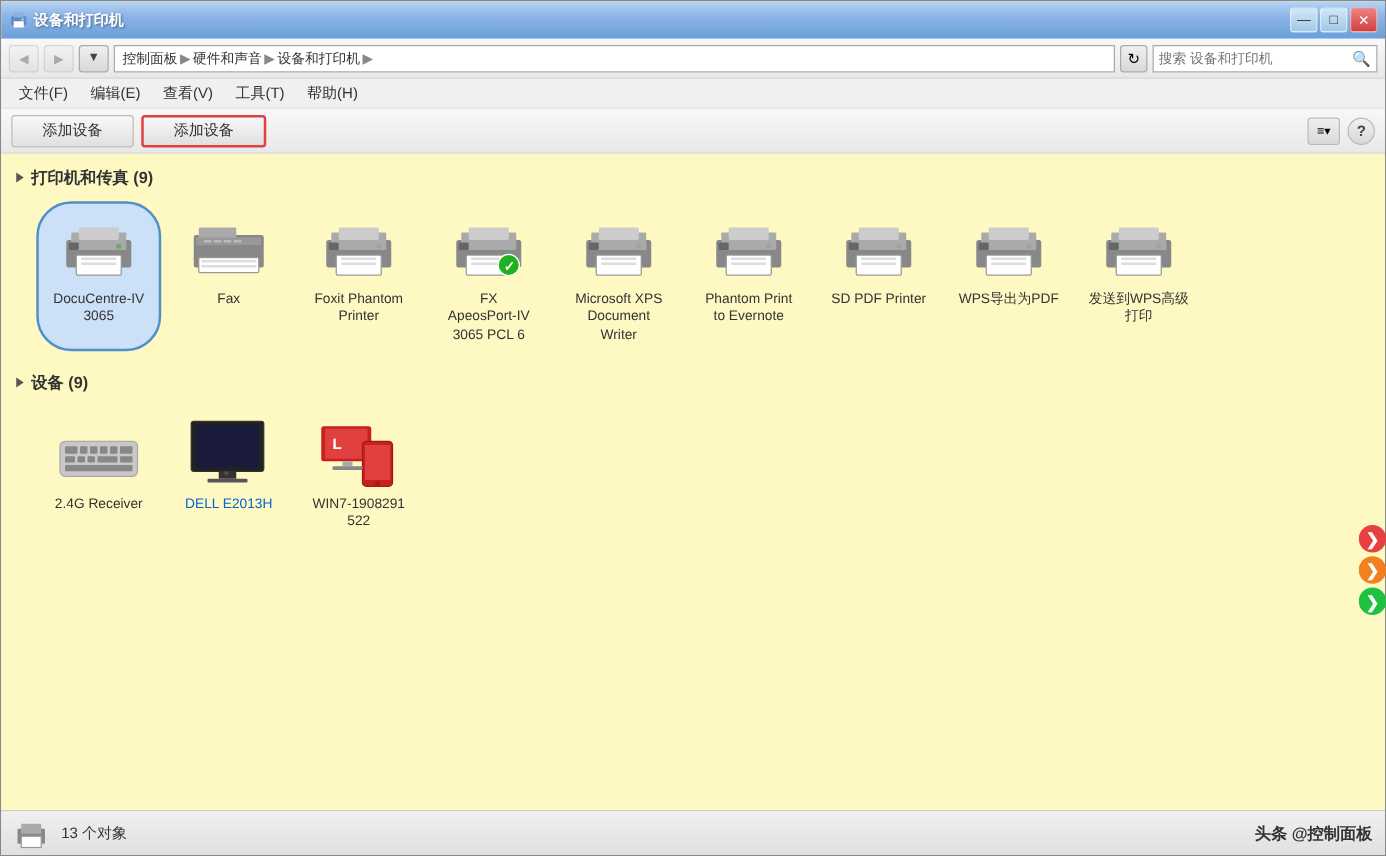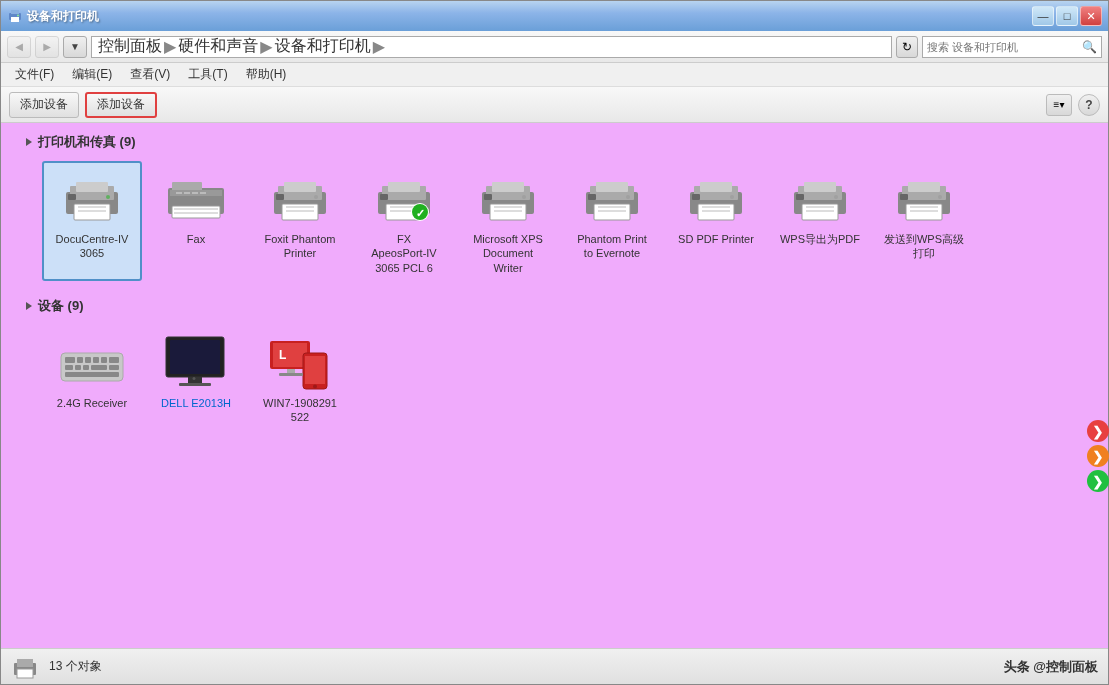--- a/index.html
+++ b/index.html
@@ -95,21 +95,21 @@
     }
     .nav-btn.disabled { opacity: 0.4; cursor: default; }
     .address-path {
       flex: 1;
       height: 22px;
       border: 1px solid #aaa;
       background: white;
       display: flex;
       align-items: center;
       padding: 0 6px;
-      font-size: 16px;
+      font-size: 11px;
       color: #333;
     }
     .address-path-separator {
       color: #888;
       margin: 0 2px;
     }
     .address-refresh-btn {
       width: 22px;
       height: 22px;
       background: linear-gradient(to bottom, #f0f0f0, #d8d8d8);
@@ -168,21 +168,21 @@
       height: 36px;
       background: linear-gradient(to bottom, #f8f8f8, #e8e8e8);
       border-bottom: 1px solid #ccc;
       display: flex;
       align-items: center;
       padding: 0 8px;
       gap: 6px;
     }
     .toolbar-btn {
       height: 26px;
-      padding: 0 10px;
+      padding: 0 24px;
       background: linear-gradient(to bottom, #f8f8f8, #e0e0e0);
       border: 1px solid #bbb;
       border-radius: 3px;
       cursor: pointer;
       font-size: 12px;
       color: #333;
       display: flex;
       align-items: center;
       gap: 4px;
     }
@@ -214,23 +214,23 @@
       justify-content: center;
       cursor: pointer;
       font-size: 12px;
       font-weight: bold;
       color: #444;
     }
 
     
     .content-area {
       flex: 1;
-      background: #f0abfc;
+      background: #fef9c3;
       overflow-y: auto;
-      padding: 10px 25px;
+      padding: 10px 12px;
     }
 
     
     .section-header {
       display: flex;
       align-items: center;
       gap: 6px;
       margin-bottom: 10px;
       font-size: 13px;
       font-weight: bold;
@@ -260,20 +260,21 @@
       flex-direction: column;
       align-items: center;
       padding: 6px 4px 4px;
       cursor: pointer;
       border-radius: 3px;
       border: 2px solid transparent;
     }
     .device-item.selected {
       background: #cce0f8;
       border-color: #5090c8;
+      border-radius: 28px;
     }
 
     .device-icon {
       width: 70px;
       height: 60px;
       display: flex;
       align-items: center;
       justify-content: center;
       position: relative;
     }

